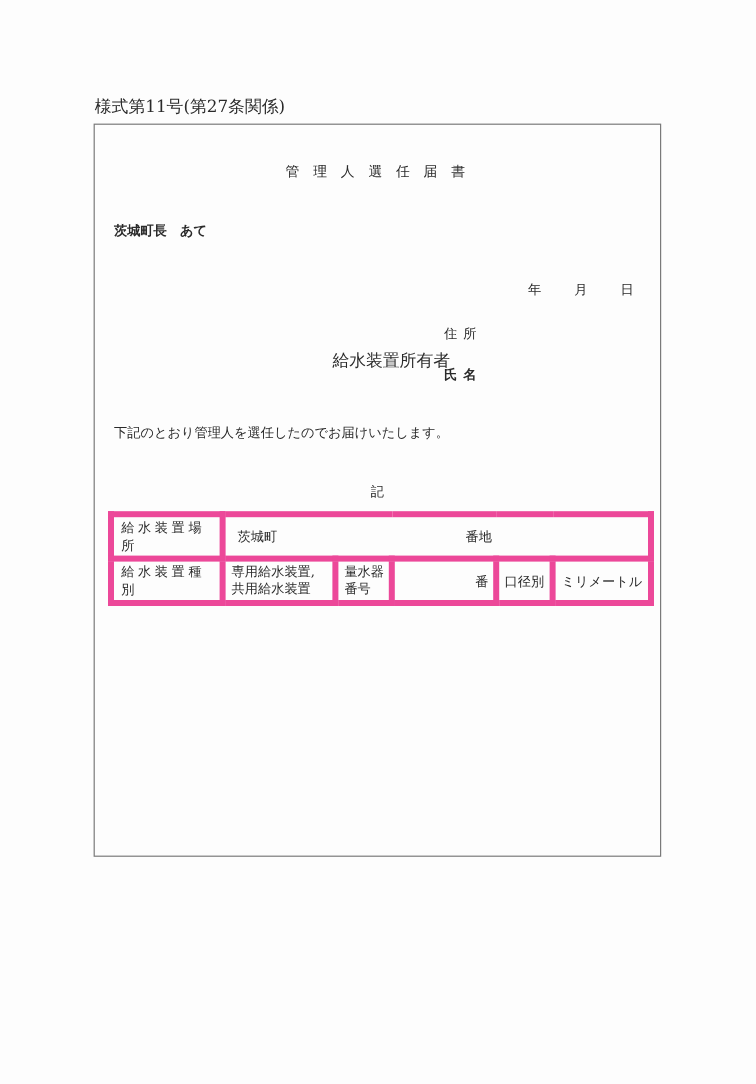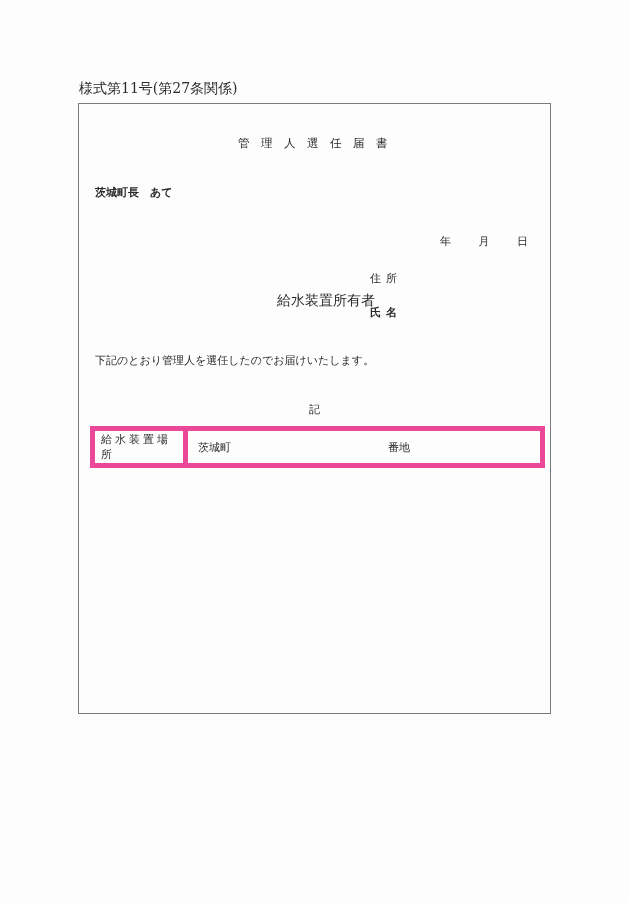--- a/index.html
+++ b/index.html
@@ -121,14 +121,32 @@
   <tbody>
       <tr class="row-h">
     <td class="spaced-label">給水装置場所</td>
     <td colspan="5" class="cell-pad">
       <div class="inline-row">
         <span>茨城町</span>
         <span>番地</span>
       </div>
     </td>
   </tr>
+  <tr class="row-h2">
+    <td class="spaced-label">給水装置種別</td>
+    <td class="two-line">
+      <div>専用給水装置,</div>
+      <div>共用給水装置</div>
+    </td>
+    <td class="two-line">
+      <div>量水器</div>
+      <div>番号</div>
+    </td>
+    <td class="right-align">
+      <span>番</span>
+    </td>
+    <td class="center">口径別</td>
+    <td class="center">
+      <span>ミリメートル</span>
+    </td>
+  </tr>
 </tbody>
   </table>
 
 </body></html>

